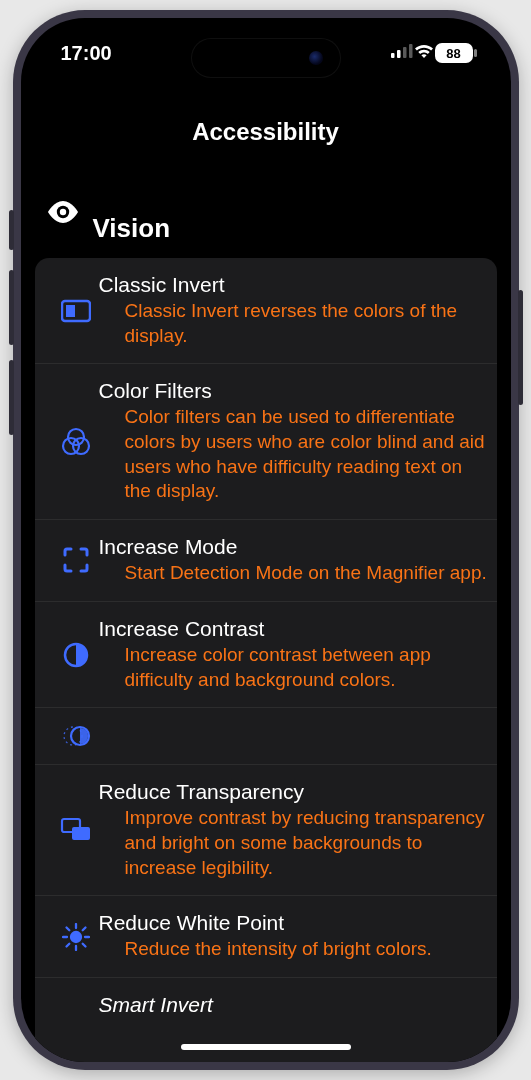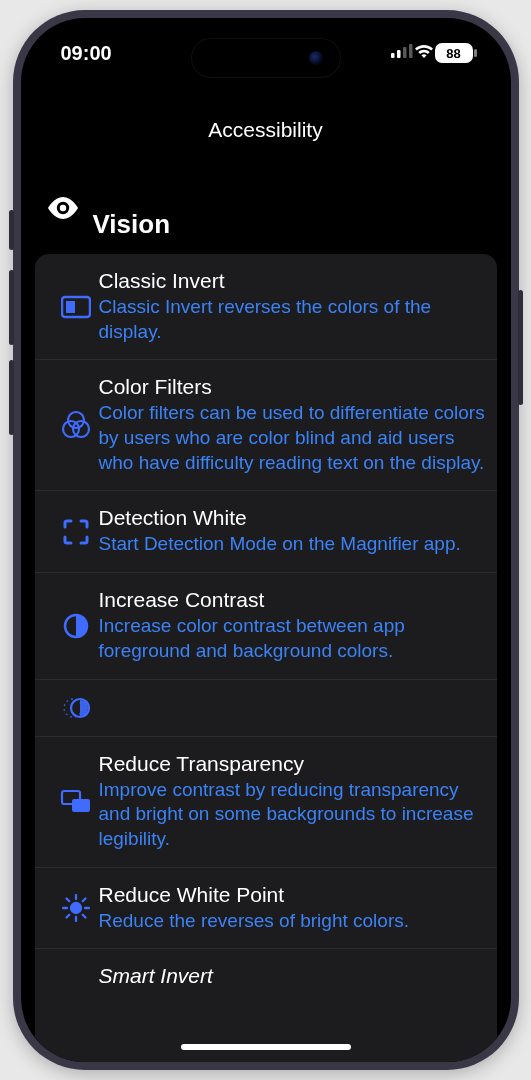--- a/index.html
+++ b/index.html
@@ -92,22 +92,22 @@
   }
   .battery-pill::after{
     content:"";
     position:absolute;right:-4px;top:50%;transform:translateY(-50%);
     width:3px;height:8px;background:rgba(255,255,255,0.5);border-radius:2px;
   }
 
   .page-header {
     text-align: center;
     color: #fff;
-    font-size: 21px;
-    font-weight: 400;
+    font-size: 24px;
+    font-weight: 700;
     padding: 30px 0 38px 0;
   }
 
   .section-header {
     display: flex;
     align-items: center;
     gap: 14px;
     padding: 0 26px 14px 26px;
   }
   .section-header .sh-title{
@@ -142,23 +142,24 @@
     color:#3f6bff;
   }
   .row-text { flex: 1; }
   .row-title {
     color: #fff;
     font-size: 21px;
     font-weight: 400;
     margin-bottom: 2px;
   }
   .row-desc {
-    color: #3b82f6;
+    color: #f97316;
     font-size: 19px;
     line-height: 1.3;
+    margin-left: 26px;
   }
 
   .home-indicator{
     position:absolute;
     bottom:12px;left:50%;transform:translateX(-50%);
     width:170px;height:6px;border-radius:3px;background:#fff;
     z-index:60;
   }
 </style>
 </head>
@@ -167,21 +168,21 @@
 <div class="phone">
   <div class="side-btn l1"></div>
   <div class="side-btn l2"></div>
   <div class="side-btn l3"></div>
   <div class="side-btn r1"></div>
 
   <div class="screen">
     <div class="notch"></div>
 
     <div class="status-bar">
-      <div class="status-time">09:00</div>
+      <div class="status-time">17:00</div>
       <div class="status-right">
         <span>
           <svg width="22" height="14" viewBox="0 0 22 14">
             <rect x="0" y="9" width="3.5" height="5" rx="1" fill="#fff"></rect>
             <rect x="6" y="6" width="3.5" height="8" rx="1" fill="#fff"></rect>
             <rect x="12" y="3" width="3.5" height="11" rx="1" fill="rgba(255,255,255,0.35)"></rect>
             <rect x="18" y="0" width="3.5" height="14" rx="1" fill="rgba(255,255,255,0.35)"></rect>
           </svg>
         </span>
         <span>
@@ -240,35 +241,35 @@
       <div class="row">
         <div class="row-icon">
           <svg width="28" height="28" viewBox="0 0 28 28" fill="none" stroke="#3f6bff" stroke-width="3" stroke-linecap="round">
             <path d="M3 9 V5 a2 2 0 0 1 2-2 h4"></path>
             <path d="M25 9 V5 a2 2 0 0 0 -2-2 h-4"></path>
             <path d="M3 19 v4 a2 2 0 0 0 2 2 h4"></path>
             <path d="M25 19 v4 a2 2 0 0 1 -2 2 h-4"></path>
           </svg>
         </div>
         <div class="row-text">
-          <div class="row-title">Detection White</div>
+          <div class="row-title">Increase Mode</div>
           <div class="row-desc">Start Detection Mode on the Magnifier app.</div>
         </div>
       </div>
 
       <div class="row">
         <div class="row-icon">
           <svg width="26" height="26" viewBox="0 0 26 26">
             <circle cx="13" cy="13" r="11" fill="none" stroke="#3f6bff" stroke-width="2.5"></circle>
             <path d="M13 2 a11 11 0 0 1 0 22 Z" fill="#3f6bff"></path>
           </svg>
         </div>
         <div class="row-text">
           <div class="row-title">Increase Contrast</div>
-          <div class="row-desc">Increase color contrast between app foreground and background colors.</div>
+          <div class="row-desc">Increase color contrast between app difficulty and background colors.</div>
         </div>
       </div>
 
       <div class="row">
         <div class="row-icon">
           <svg width="30" height="26" viewBox="0 0 30 26">
             <circle cx="19" cy="13" r="9" fill="none" stroke="#3f6bff" stroke-width="2.2"></circle>
             <path d="M19 5 a8 8 0 0 1 0 16 Z" fill="#3f6bff" opacity="0.9"></path>
             <circle cx="12" cy="13" r="9" fill="none" stroke="#3f6bff" stroke-width="1.3" stroke-dasharray="2 3" opacity="0.8"></circle>
           </svg>
@@ -297,21 +298,21 @@
             <line x1="1" y1="14" x2="5" y2="14"></line>
             <line x1="23" y1="14" x2="27" y2="14"></line>
             <line x1="4.5" y1="4.5" x2="7.3" y2="7.3"></line>
             <line x1="20.7" y1="20.7" x2="23.5" y2="23.5"></line>
             <line x1="4.5" y1="23.5" x2="7.3" y2="20.7"></line>
             <line x1="20.7" y1="7.3" x2="23.5" y2="4.5"></line>
           </svg>
         </div>
         <div class="row-text">
           <div class="row-title">Reduce White Point</div>
-          <div class="row-desc">Reduce the reverses of bright colors.</div>
+          <div class="row-desc">Reduce the intensity of bright colors.</div>
         </div>
       </div>
 
       <div class="row" style="padding-bottom:0;font-style:italic;">
         <div class="row-icon"></div>
         <div class="row-text">
           <div class="row-title">Smart Invert</div>
         </div>
       </div>
 

